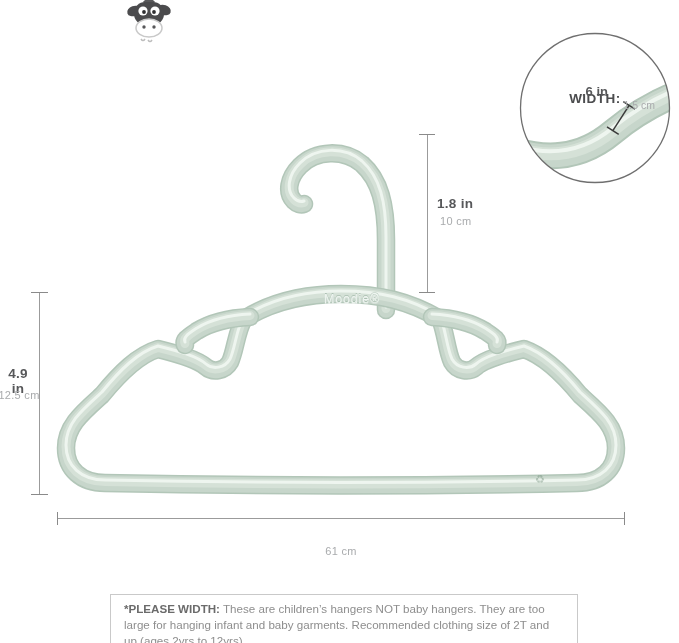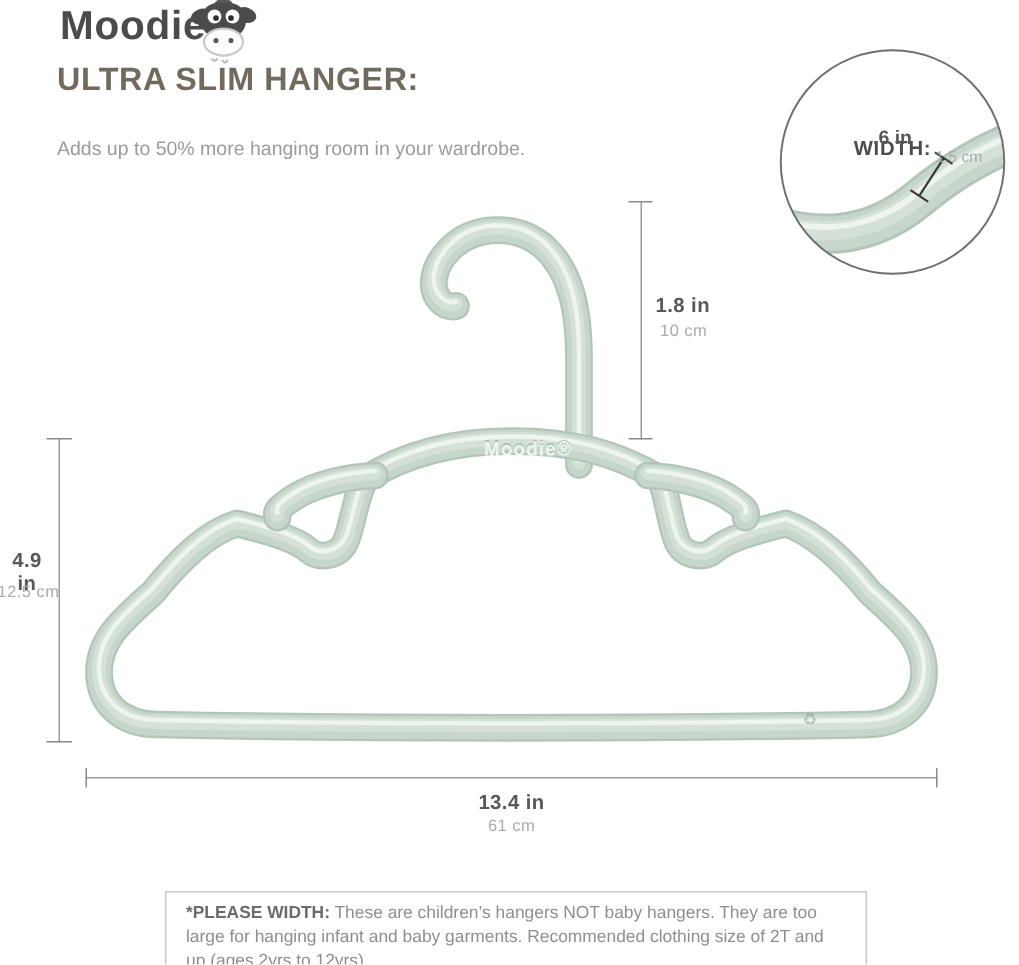--- a/index.html
+++ b/index.html
@@ -37,21 +37,21 @@
   .width-tick-r{left:624px;top:512px;width:1px;height:13px;}
   .width-in{left:57px;top:527px;width:568px;text-align:center;}
   .width-cm{left:57px;top:545px;width:568px;text-align:center;}
 
   
   .co-label{left:535px;top:66px;width:120px;text-align:center;font-size:13.5px;font-weight:800;color:#4c4d4f;letter-spacing:.5px;margin-top:25px;}
   .co-in{left:535px;top:84px;width:120px;text-align:center;font-size:13px;font-weight:800;color:#57585a;}
   .co-cm{left:535px;top:99px;width:120px;text-align:right;font-size:10.5px;color:#a9abad;}
 
   
-  .embossed{left:312px;top:292px;width:80px;text-align:center;font-size:12.5px;font-weight:700;
+  .embossed{left:312px;top:292px;width:80px;text-align:center;font-size:12.5px;font-weight:400;
             letter-spacing:.8px;color:rgba(240,247,242,.95);
             text-shadow:0 -1px 0 rgba(140,168,150,.55), 0 1px 1px rgba(255,255,255,.6);}
   .recycle{left:535px;top:473px;font-size:11px;color:rgba(95,125,105,.38);}
 
   
   .note-box{left:110px;top:594px;width:468px;box-sizing:border-box;border:1px solid #c9c9c9;
             padding:6px 13px 7px 13px;font-size:11.6px;line-height:15.8px;color:#8e8e8e;}
   .note-box b{color:#6b6b6b;margin-right:3px;}
 
   
@@ -134,59 +134,55 @@
       </g>
       <circle class="callout-circle" cx="595" cy="108" r="74.5"></circle>
       <g transform="rotate(33 621 118)">
         <line class="mtick" x1="621" y1="103" x2="621" y2="133"></line>
         <line class="mtick" x1="614" y1="103" x2="628" y2="103"></line>
         <line class="mtick" x1="614" y1="133" x2="628" y2="133"></line>
       </g>
     </g>
   </svg>
 
-  <div class="abs brand-name">Moodie</div>
   <svg class="abs mascot" width="56" height="46" viewBox="0 0 56 46">
     <ellipse cx="13" cy="13" rx="7" ry="5" fill="#4b4b4d" transform="rotate(-20 13 13)"></ellipse>
     <ellipse cx="43" cy="12" rx="7" ry="5" fill="#4b4b4d" transform="rotate(20 43 12)"></ellipse>
     <path d="M 22,4 C 25,0 31,0 34,4 C 31,6 25,6 22,4 Z" fill="#58585a"></path>
     <rect x="13" y="4" width="30" height="23" rx="11" fill="#4b4b4d"></rect>
     <circle cx="22" cy="13" r="4.6" fill="#ffffff"></circle>
       <circle cx="34" cy="13" r="4.6" fill="#ffffff"></circle>
     <circle cx="23" cy="14" r="1.9" fill="#2e2e30"></circle>
       <circle cx="33" cy="14" r="1.9" fill="#2e2e30"></circle>
     <ellipse cx="28" cy="30" rx="13" ry="9" fill="#ffffff" stroke="#c9c9c9" stroke-width="1.5"></ellipse>
     <circle cx="23" cy="29" r="1.7" fill="#58585a"></circle>
       <circle cx="33" cy="29" r="1.7" fill="#58585a"></circle>
     <path d="M 20,41 q 2,3 4,0 M 27,42 q 2,3 4,0" stroke="#bdbdbd" stroke-width="1.5" fill="none"></path>
   </svg>
 
-  <div class="abs page-title">ULTRA SLIM HANGER:</div>
-  <div class="abs sub2">Adds up to 50% more hanging room in your wardrobe.</div>
 
   <div class="abs co-label">WIDTH:</div>
   <div class="abs co-in">.6 in</div>
   <div class="abs co-cm">1.5 cm</div>
 
   <div class="abs dline hook-line"></div>
   <div class="abs dtick hook-tick-top"></div>
   <div class="abs dtick hook-tick-bot"></div>
   <div class="abs dim-in hook-in">1.8 in</div>
   <div class="abs dim-cm hook-cm">10 cm</div>
 
   <div class="abs dline bodyh-line"></div>
   <div class="abs dtick bodyh-tick-top"></div>
   <div class="abs dtick bodyh-tick-bot"></div>
   <div class="abs dim-in bodyh-in">4.9 in</div>
   <div class="abs dim-cm bodyh-cm">12.5 cm</div>
 
   <div class="abs dline width-line"></div>
   <div class="abs dtick width-tick-l"></div>
   <div class="abs dtick width-tick-r"></div>
-  <div class="abs dim-in width-in">13.4 in</div>
   <div class="abs dim-cm width-cm">61 cm</div>
 
   <div class="abs embossed">Moodie®</div>
   <div class="abs recycle">♻</div>
 
   <div class="abs note-box">
     <b>*PLEASE WIDTH:</b><span>These are children’s hangers NOT baby hangers.  They are too large for hanging infant and baby garments.  Recommended clothing size of 2T and up (ages 2yrs to 12yrs).</span>
   </div>
 
 </div>

